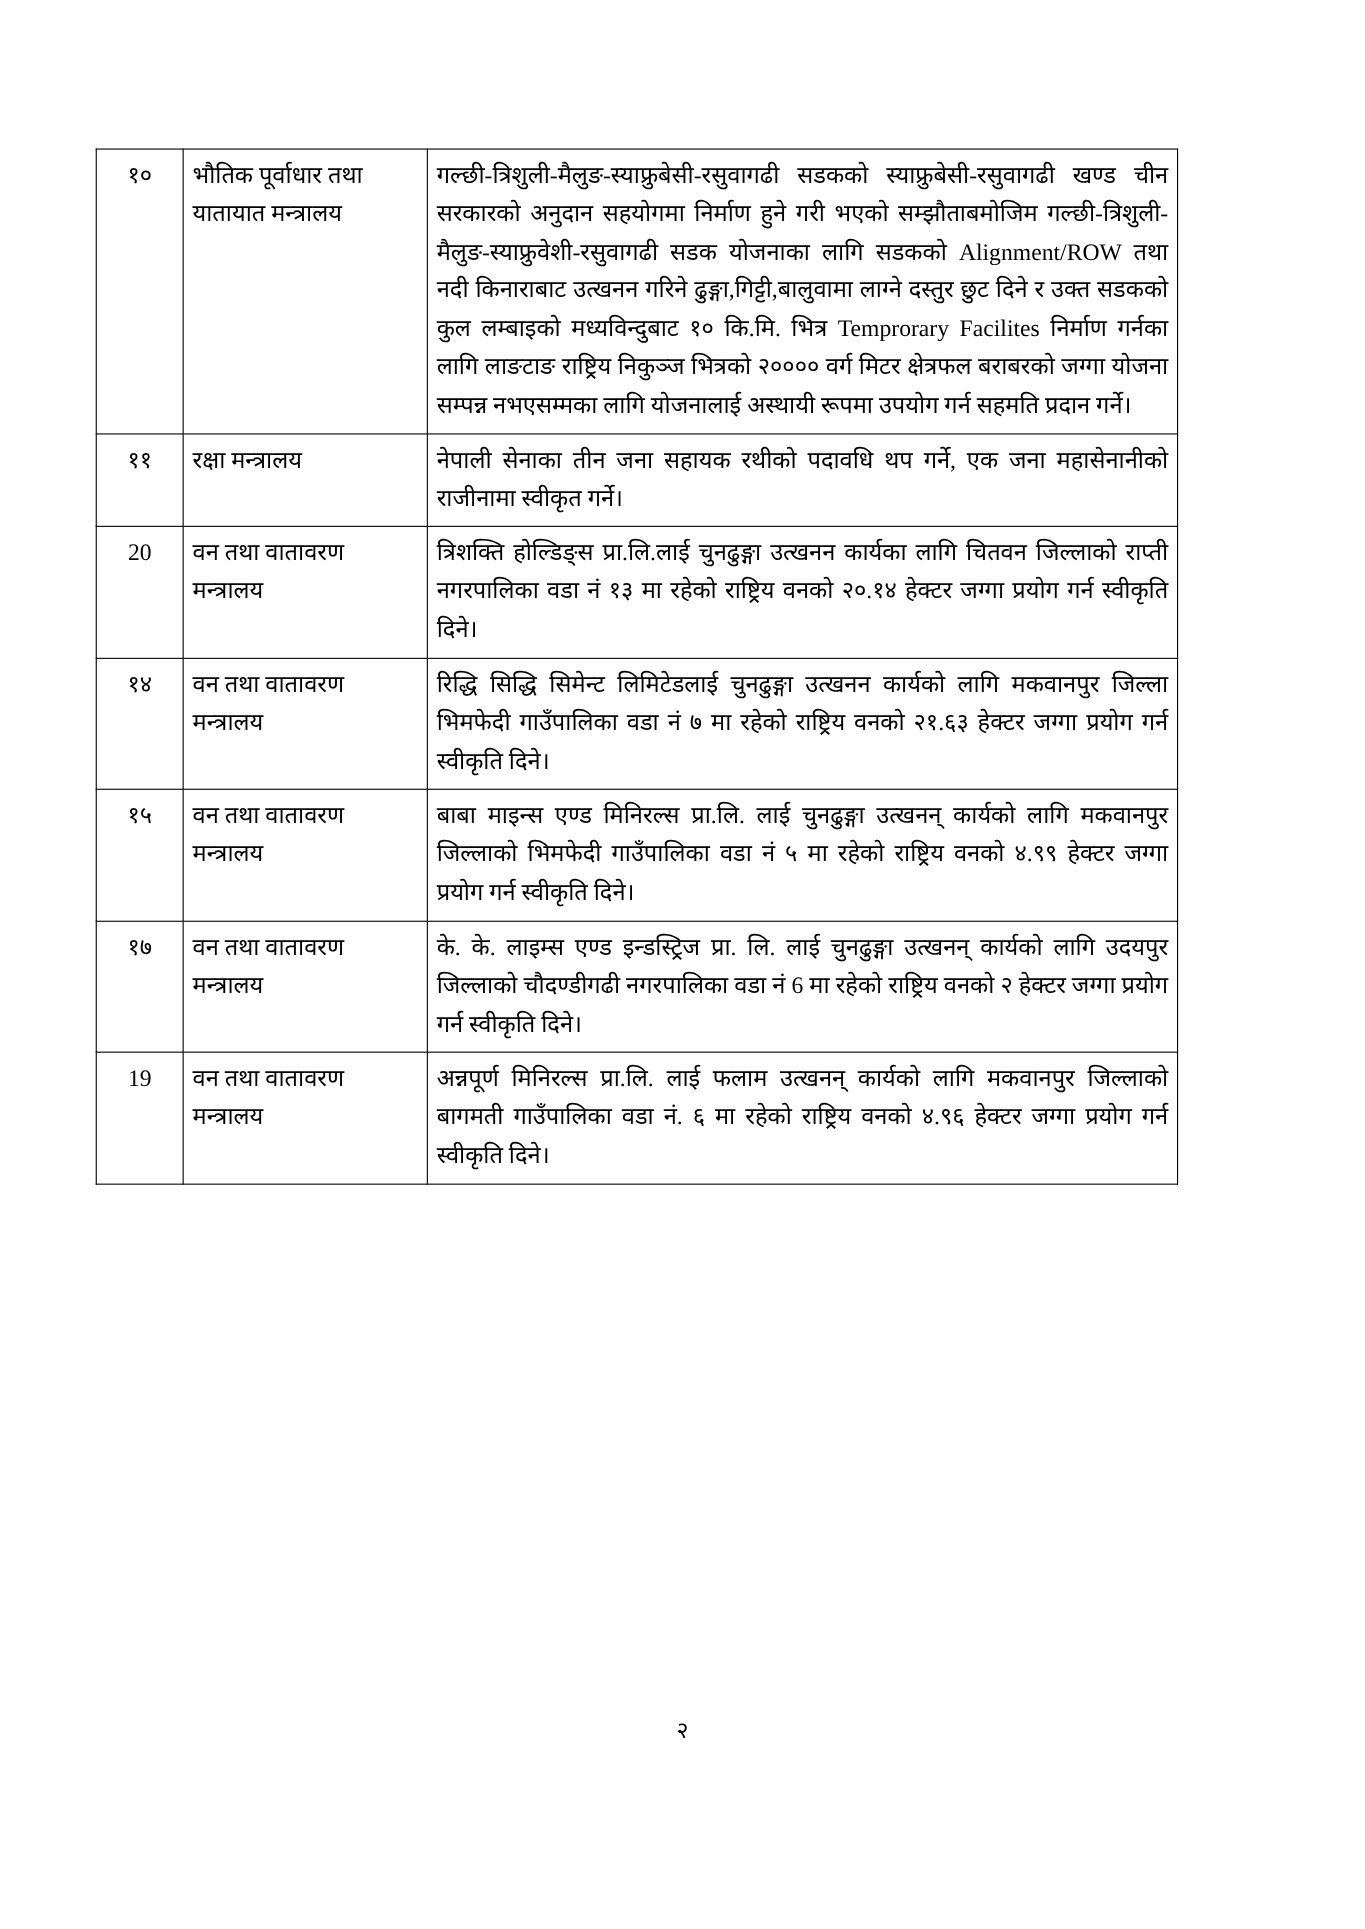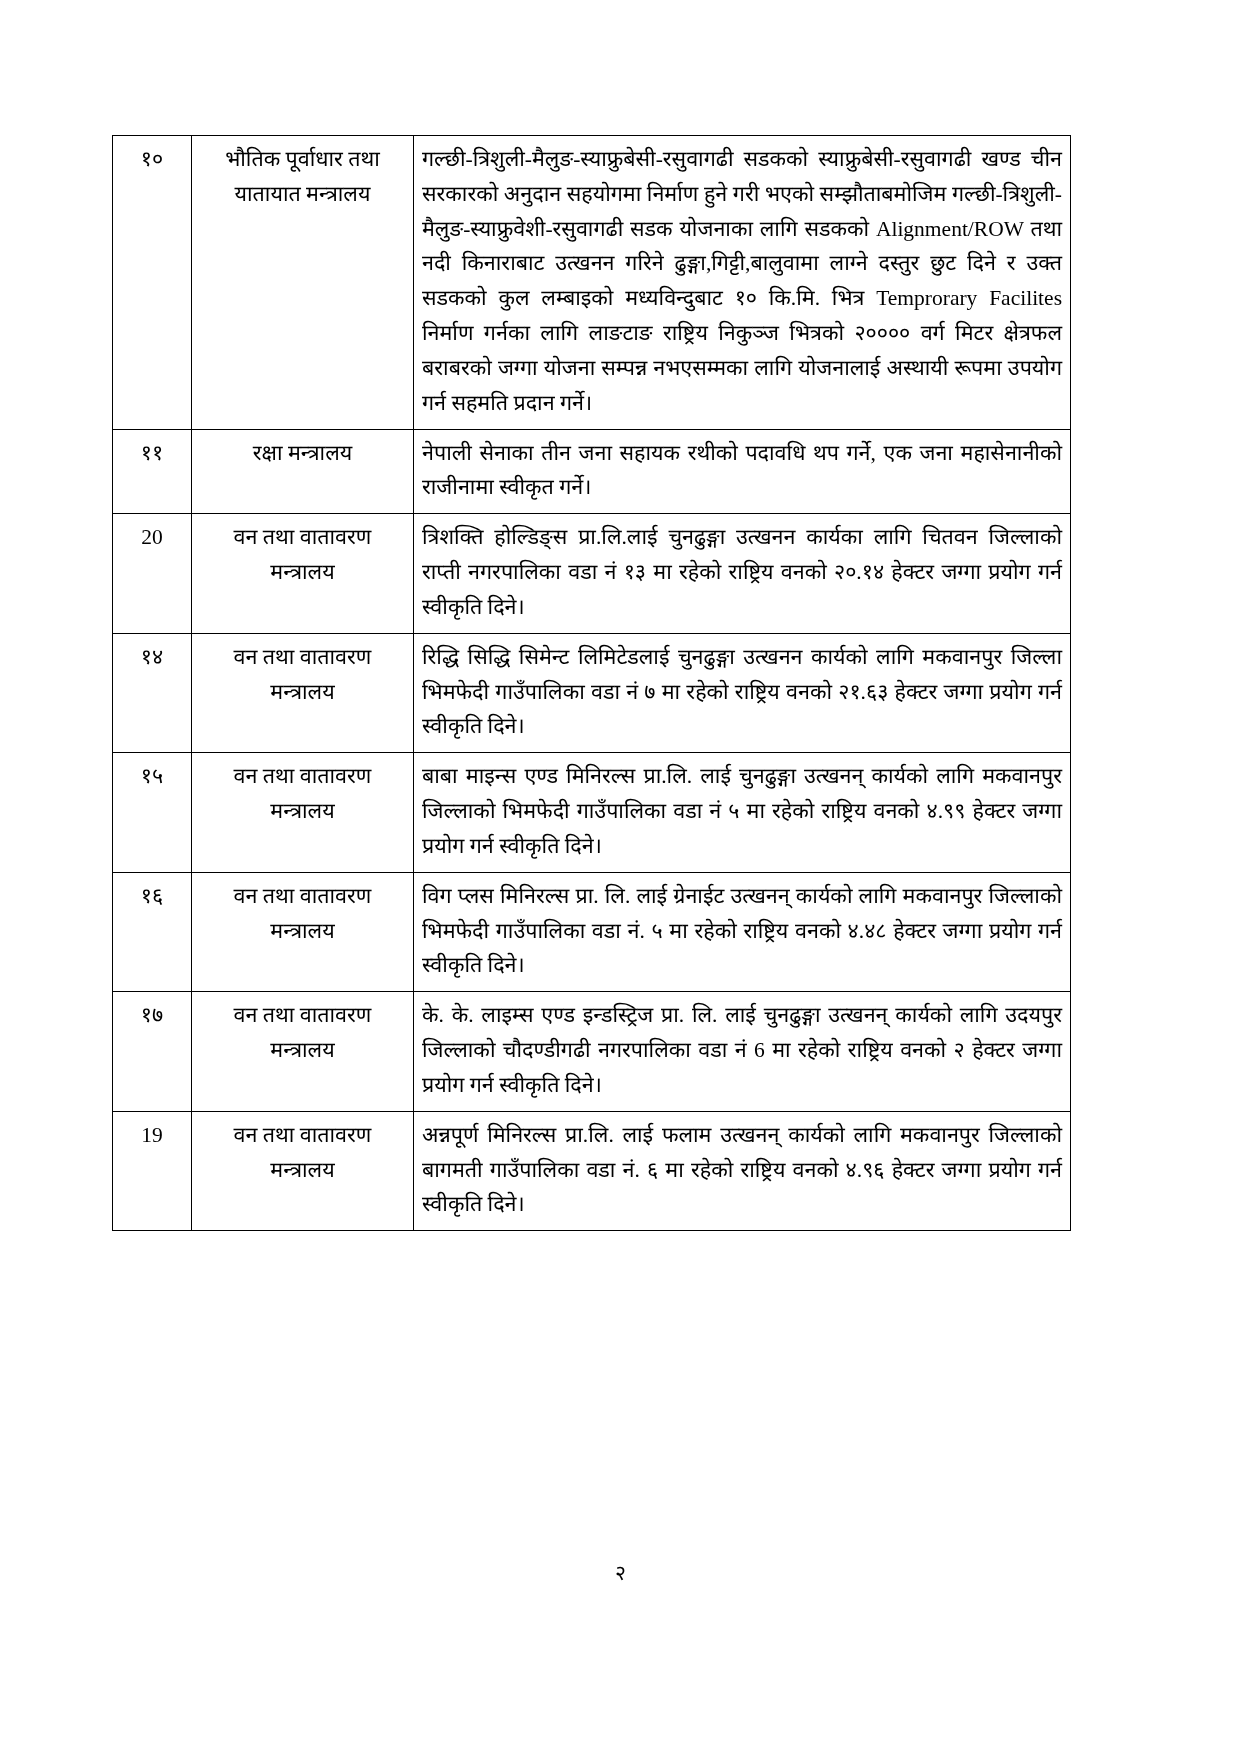--- a/index.html
+++ b/index.html
@@ -11,21 +11,21 @@
     width: 1241px;
     height: 1754px;
     font-family: "Liberation Serif", "DejaVu Serif", serif;
     color: #000000;
     position: relative;
   }
   .page {
     width: 1241px;
     height: 1754px;
     box-sizing: border-box;
-    padding: 135px 170px 0 112px;
+    padding: 135px 170px 0 87px;
     position: relative;
   }
   table.doc-table {
     border-collapse: collapse;
     width: 100%;
     table-layout: fixed;
   }
   table.doc-table td {
     border: 1.5px solid #000000;
     vertical-align: top;
@@ -33,21 +33,21 @@
     font-size: 21.5px;
     line-height: 1.62;
   }
   td.col-sn {
     width: 62px;
     text-align: center;
     padding-top: 8px;
   }
   td.col-ministry {
     width: 205px;
-    text-align: center;
+    text-align: left;
     padding-top: 8px;
   }
   td.col-desc {
     text-align: justify;
     text-justify: inter-word;
     padding-top: 8px;
   }
   .page-number {
     position: absolute;
     left: 0;
@@ -83,25 +83,20 @@
         <td class="col-sn">१४</td>
         <td class="col-ministry">वन तथा वातावरण मन्त्रालय</td>
         <td class="col-desc">रिद्धि सिद्धि सिमेन्ट लिमिटेडलाई चुनढुङ्गा उत्खनन कार्यको लागि मकवानपुर जिल्ला भिमफेदी गाउँपालिका वडा नं ७ मा रहेको राष्ट्रिय वनको २१.६३ हेक्टर जग्गा प्रयोग गर्न स्वीकृति दिने।</td>
       </tr>
       <tr>
         <td class="col-sn">१५</td>
         <td class="col-ministry">वन तथा वातावरण मन्त्रालय</td>
         <td class="col-desc">बाबा माइन्स एण्ड मिनिरल्स प्रा.लि. लाई चुनढुङ्गा उत्खनन् कार्यको लागि मकवानपुर जिल्लाको भिमफेदी गाउँपालिका वडा नं ५ मा रहेको राष्ट्रिय वनको ४.९९ हेक्टर जग्गा प्रयोग गर्न स्वीकृति दिने।</td>
       </tr>
       <tr>
-        <td class="col-sn">१६</td>
-        <td class="col-ministry">वन तथा वातावरण मन्त्रालय</td>
-        <td class="col-desc">विग प्लस मिनिरल्स प्रा. लि. लाई ग्रेनाईट उत्खनन् कार्यको लागि मकवानपुर जिल्लाको भिमफेदी गाउँपालिका वडा नं. ५ मा रहेको राष्ट्रिय वनको ४.४८ हेक्टर जग्गा प्रयोग गर्न स्वीकृति दिने।</td>
-      </tr>
-      <tr>
         <td class="col-sn">१७</td>
         <td class="col-ministry">वन तथा वातावरण मन्त्रालय</td>
         <td class="col-desc">के. के. लाइम्स एण्ड इन्डस्ट्रिज प्रा. लि. लाई चुनढुङ्गा उत्खनन् कार्यको लागि उदयपुर जिल्लाको चौदण्डीगढी नगरपालिका वडा नं 6 मा रहेको राष्ट्रिय वनको २ हेक्टर जग्गा प्रयोग गर्न स्वीकृति दिने।</td>
       </tr>
       <tr>
         <td class="col-sn">19</td>
         <td class="col-ministry">वन तथा वातावरण मन्त्रालय</td>
         <td class="col-desc">अन्नपूर्ण मिनिरल्स प्रा.लि. लाई फलाम उत्खनन् कार्यको लागि मकवानपुर जिल्लाको बागमती गाउँपालिका वडा नं. ६ मा रहेको राष्ट्रिय वनको ४.९६ हेक्टर जग्गा प्रयोग गर्न स्वीकृति दिने।</td>
       </tr>
     </tbody>

